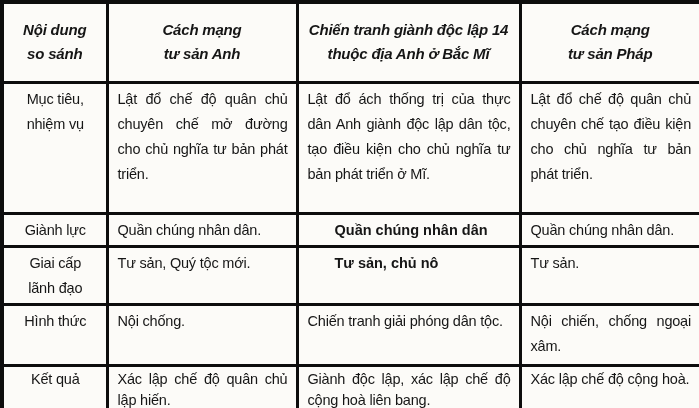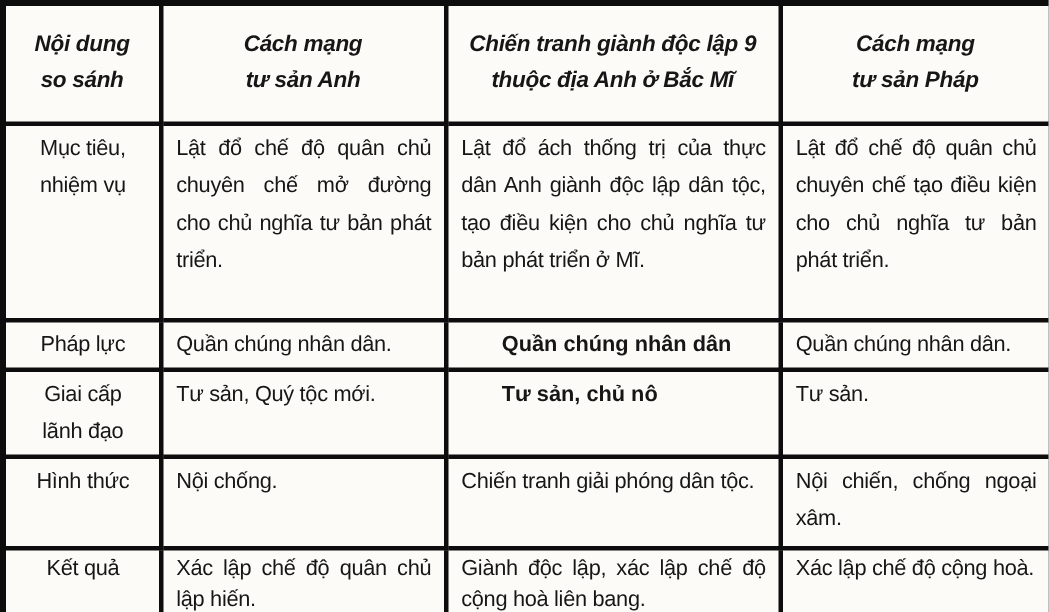--- a/index.html
+++ b/index.html
@@ -83,35 +83,35 @@
         <col class="c2">
         <col class="c3">
         <col class="c4">
     </colgroup>
     <tbody>
       <tr class="header-row">
         <th>Nội dung
 so sánh</th>
         <th>Cách mạng
 tư sản Anh</th>
-        <th>Chiến tranh giành độc lập 9 thuộc địa Anh ở Bắc Mĩ</th>
+        <th>Chiến tranh giành độc lập 14 thuộc địa Anh ở Bắc Mĩ</th>
         <th>Cách mạng
 tư sản Pháp</th>
       </tr>
 
       <tr class="r-muctieu">
         <td class="rowlabel">Mục tiêu,
 nhiệm vụ</td>
         <td class="body">Lật đổ chế độ quân chủ chuyên chế mở đường cho chủ nghĩa tư bản phát triển.</td>
         <td class="body">Lật đổ ách thống trị của thực dân Anh giành độc lập dân tộc, tạo điều kiện cho chủ nghĩa tư bản phát triển ở Mĩ.</td>
         <td class="body">Lật đổ chế độ quân chủ chuyên chế tạo điều kiện cho chủ nghĩa tư bản phát triển.</td>
       </tr>
 
       <tr class="r-dongluc">
-        <td class="rowlabel">Pháp lực</td>
+        <td class="rowlabel">Giành lực</td>
         <td class="body">Quần chúng nhân dân.</td>
         <td class="answer">Quần chúng nhân dân</td>
         <td class="body">Quần chúng nhân dân.</td>
       </tr>
 
       <tr class="r-giaicap">
         <td class="rowlabel">Giai cấp
 lãnh đạo</td>
         <td class="body">Tư sản, Quý tộc mới.</td>
         <td class="answer">Tư sản, chủ nô</td>

